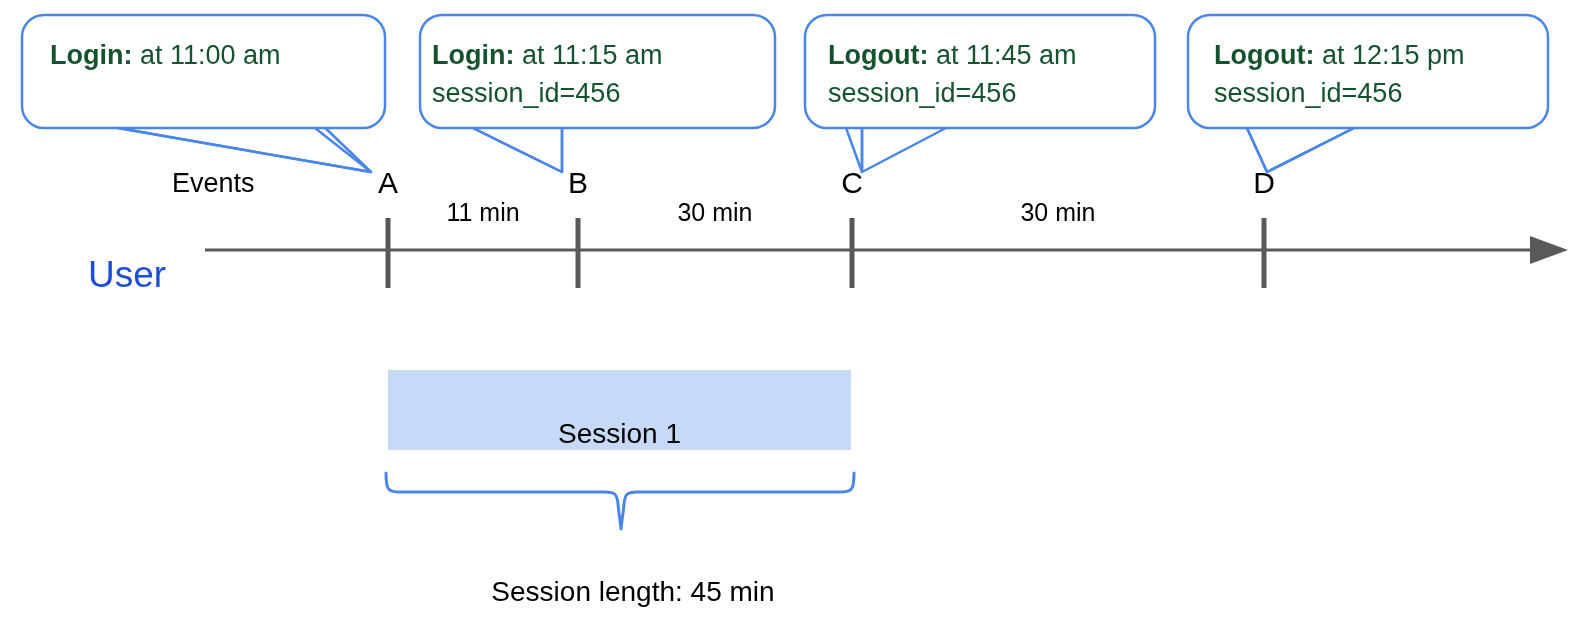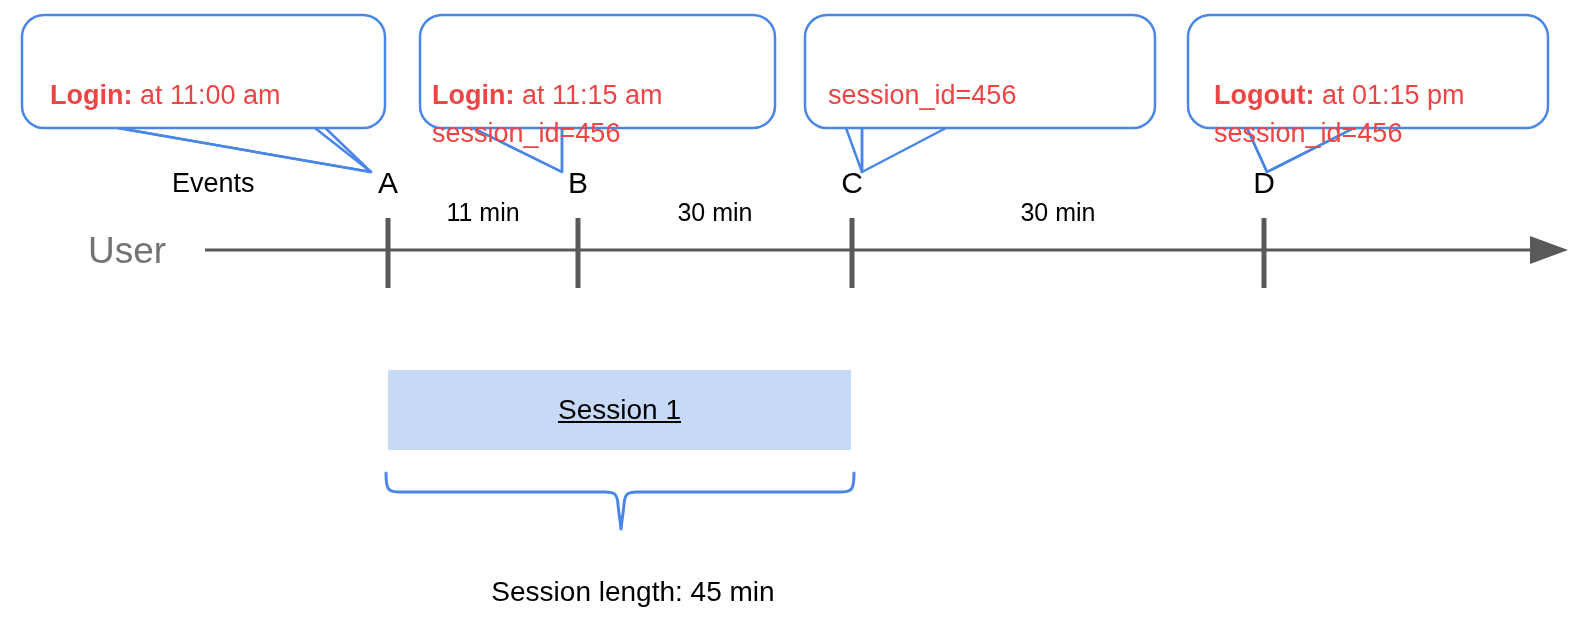--- a/index.html
+++ b/index.html
@@ -23,24 +23,23 @@
     left: 0;
     top: 0;
     width: 1574px;
     height: 630px;
     pointer-events: none;
   }
   .callout-text {
     position: absolute;
     font-size: 27px;
     line-height: 38px;
-    color: #ef4444;
+    color: #14532d;
     white-space: nowrap;
     pointer-events: none;
-    margin-top: 40px;
   }
   .callout-text b {
     font-weight: bold;
   }
   .marker-label {
     position: absolute;
     font-size: 30px;
     line-height: 30px;
     color: #000000;
     text-align: center;
@@ -56,29 +55,29 @@
   .axis-title {
     position: absolute;
     font-size: 27px;
     line-height: 27px;
     color: #000000;
   }
   .lane-title {
     position: absolute;
     font-size: 37px;
     line-height: 37px;
-    color: #737373;
+    color: #1d4ed8;
+    margin-top: 24px;
   }
   .session-bar {
     position: absolute;
     background: #c6d9f6;
     display: flex;
-    align-items: center;
+    align-items: flex-end;
     justify-content: center;
-    text-decoration: underline;
   }
   .session-bar-label {
     font-size: 28px;
     color: #000000;
   }
   .session-caption {
     position: absolute;
     font-size: 28px;
     line-height: 28px;
     color: #000000;
@@ -136,25 +135,26 @@
   <div class="callout-text" style="left:50px; top:36px;">
     <div><b>Login:</b><span> at 11:00 am</span></div>
   </div>
 
   <div class="callout-text" style="left:432px; top:36px;">
     <div><b>Login:</b><span> at 11:15 am</span></div>
     <div>session_id=456</div>
   </div>
 
   <div class="callout-text" style="left:828px; top:36px;">
+    <div><b>Logout:</b><span> at 11:45 am</span></div>
     <div>session_id=456</div>
   </div>
 
   <div class="callout-text" style="left:1214px; top:36px;">
-    <div><b>Logout:</b><span> at 01:15 pm</span></div>
+    <div><b>Logout:</b><span> at 12:15 pm</span></div>
     <div>session_id=456</div>
   </div>
 
   <div class="axis-title" style="left:172px; top:170px;text-align:center;">Events</div>
   <div class="lane-title" style="left:88px; top:232px;">User</div>
 
   <div class="marker-label" style="left:368px; top:168px;">A</div>
   <div class="marker-label" style="left:558px; top:168px;">B</div>
   <div class="marker-label" style="left:832px; top:168px;">C</div>
   <div class="marker-label" style="left:1244px; top:168px;">D</div>

